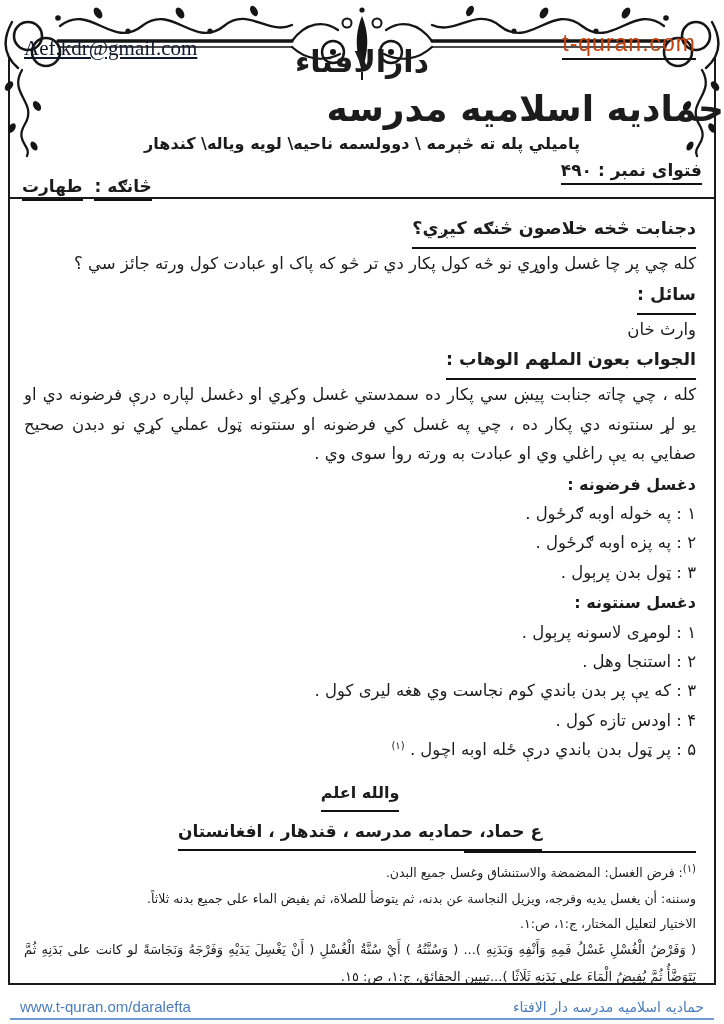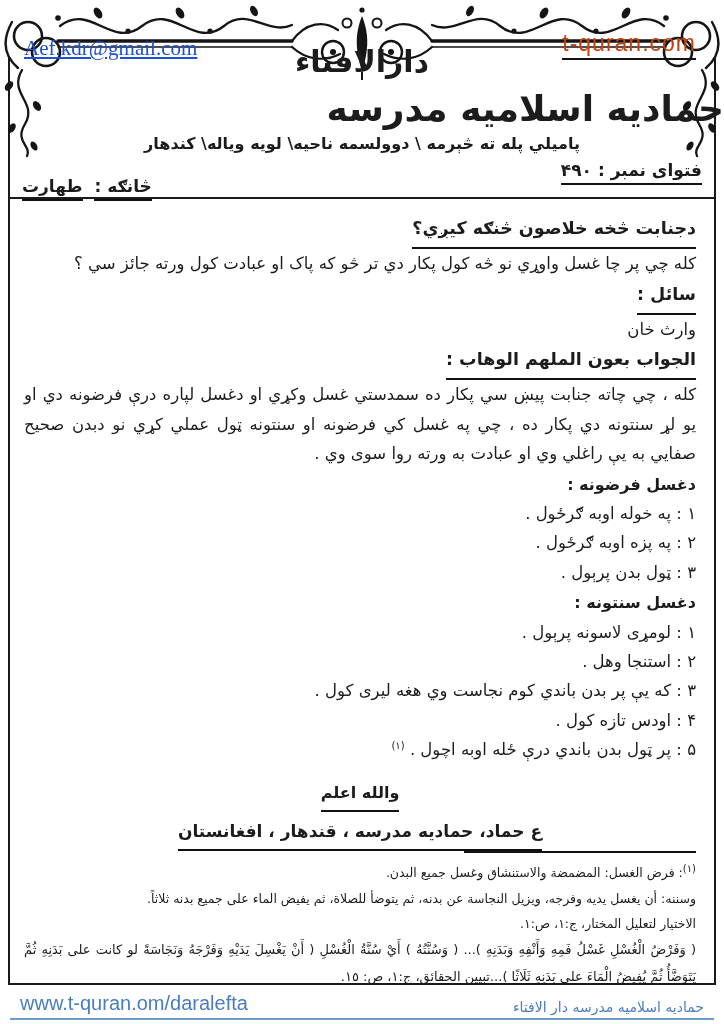--- a/index.html
+++ b/index.html
@@ -20,21 +20,21 @@
     position: absolute; left: 8px; right: 8px; top: 58px; bottom: 39px;
     border-left: 2px solid #1a1a1a; border-right: 2px solid #1a1a1a;
     z-index: 0;
   }
 
   
   .header { position: absolute; top: 0; left: 0; right: 0; height: 197px; z-index: 2; }
   .email {
     position: absolute; top: 36px; left: 24px;
     font-family: "Liberation Serif", serif;
-    font-size: 21px; color: #1d4ed8; text-decoration: underline;
+    font-size: 21px; color: #0f172a; text-decoration: underline;
     direction: ltr;
   }
   .website {
     position: absolute; top: 30px; right: 28px;
     font-family: "Liberation Sans", sans-serif;
     font-size: 23px; letter-spacing: 1px; color: #c2410c;
     border-bottom: 2px solid #111; padding-bottom: 1px;
     direction: ltr;
   }
   .title1 {
@@ -87,21 +87,21 @@
   .fn-line { text-align: justify; }
   .fn-quote { font-size: 13px; }
 
   
   .footer {
     position: absolute; left: 10px; right: 10px; bottom: 4px; height: 30px;
     display: flex; align-items: flex-end; justify-content: space-between;
     border-bottom: 2px solid #6f9bd1;
     color: #4a7cbe; padding: 0 10px 3px 10px;
   }
-  .footer .link { direction: ltr; font-family: "Liberation Sans", sans-serif; font-size: 20px; text-align: center; }
+  .footer .link { direction: ltr; font-family: "Liberation Sans", sans-serif; font-size: 15px; text-align: center; }
   .footer .org { font-size: 14px; }
 </style>
 </head>
 <body>
 
 <div class="page">
 
   <svg class="ornament" viewBox="0 0 724 160" xmlns="http://www.w3.org/2000/svg" aria-hidden="true">
     <defs>
       <g id="halfL" stroke="#151515" fill="none" stroke-linecap="round">

